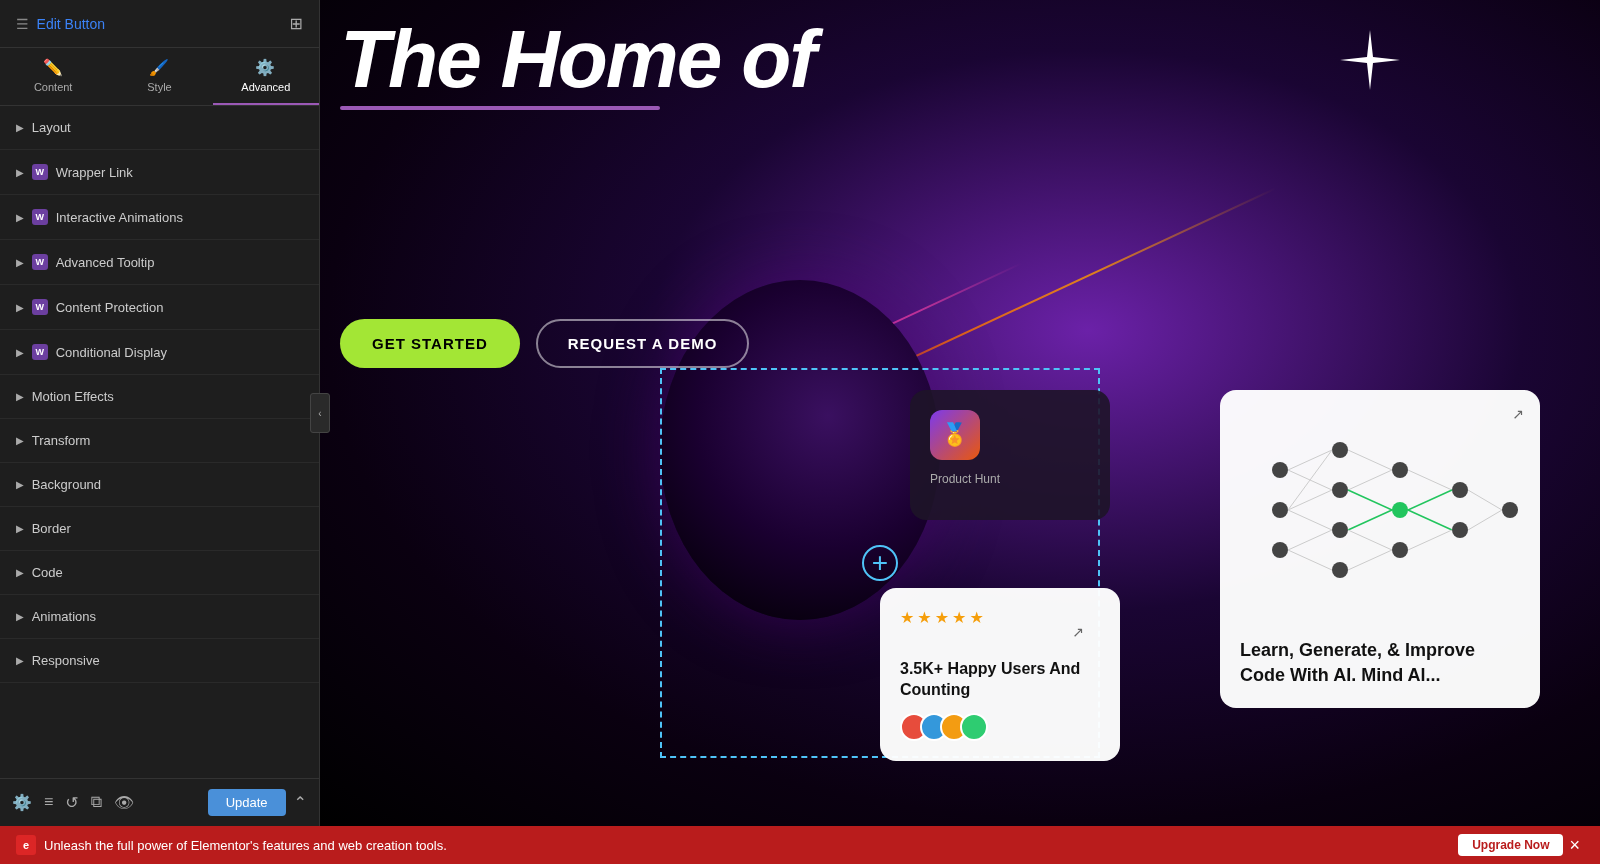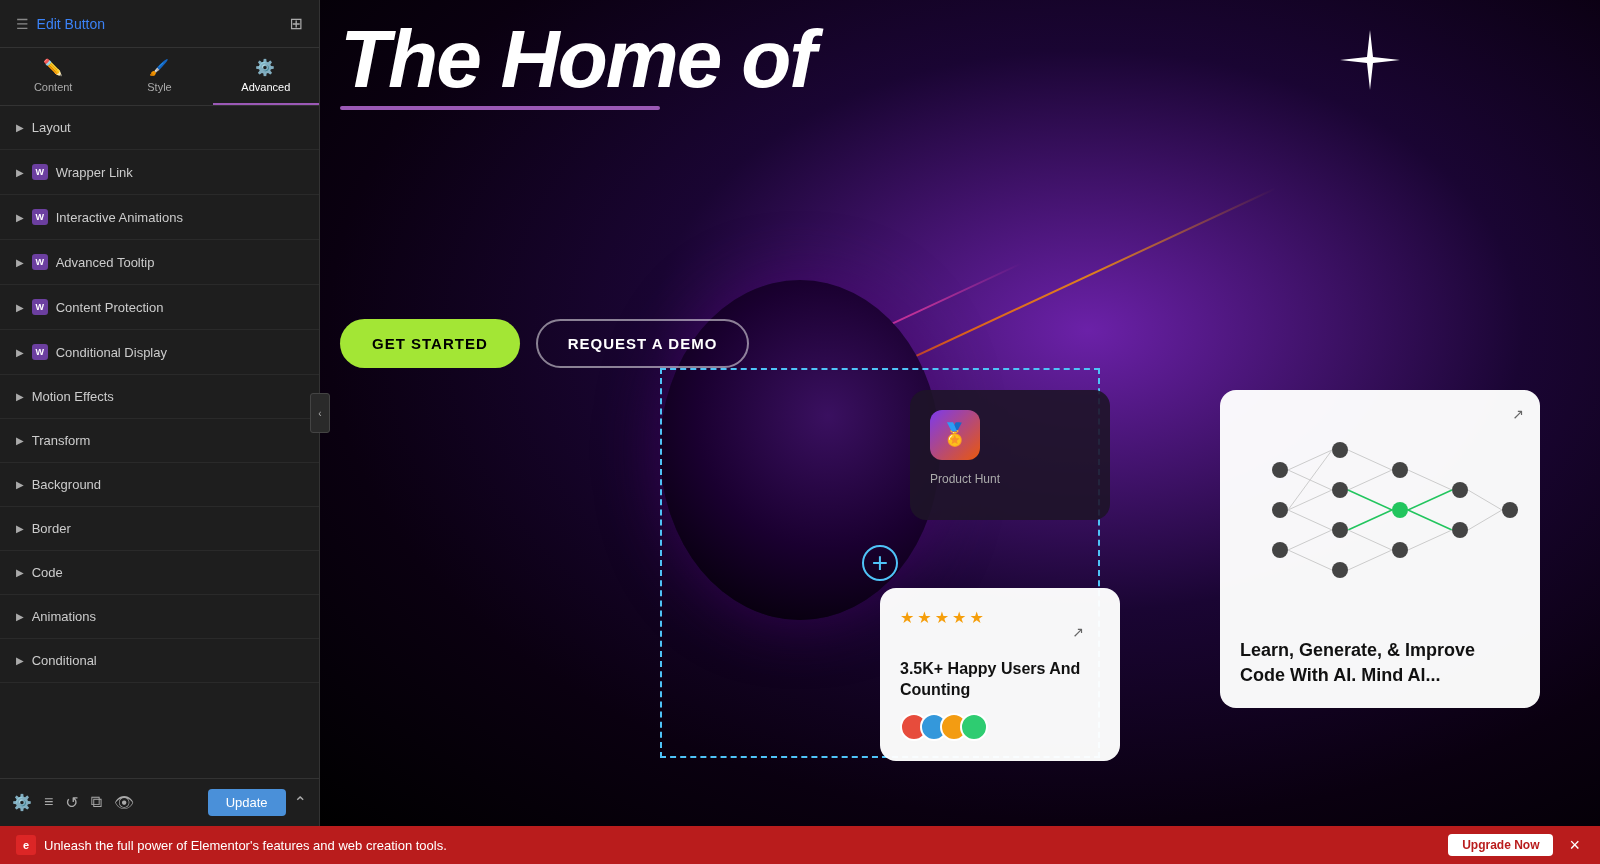--- a/index.html
+++ b/index.html
@@ -204,21 +204,21 @@
           <span class="section-label">Code</span>
         </div>
 
         <div class="section-item">
           <span class="section-chevron">▶</span>
           <span class="section-label">Animations</span>
         </div>
 
         <div class="section-item">
           <span class="section-chevron">▶</span>
-          <span class="section-label">Conditional</span>
+          <span class="section-label">Responsive</span>
         </div>
 
       </div>
 
       <div class="sidebar-toolbar">
         <div class="toolbar-left">
           <span class="toolbar-icon">⚙️</span>
           <span class="toolbar-icon">≡</span>
           <span class="toolbar-icon">↺</span>
           <span class="toolbar-icon">⧉</span>
@@ -336,18 +336,18 @@
     </div>
   </div>
 </div>
 
 <div class="bottom-bar">
   <div class="bottom-bar-inner">
     <div class="bottom-left">
       <div class="e-logo">e</div>
       <span class="bottom-bar-text">Unleash the full power of Elementor's features and web creation tools.</span>
     </div>
-    <div style="display:flex; align-items:center; gap:12px;">
+    <div style="display:flex; align-items:center; gap:2px;">
       <button class="upgrade-btn">Upgrade Now</button>
       <button class="close-btn">×</button>
     </div>
   </div>
 </div>
 
 </body></html>

